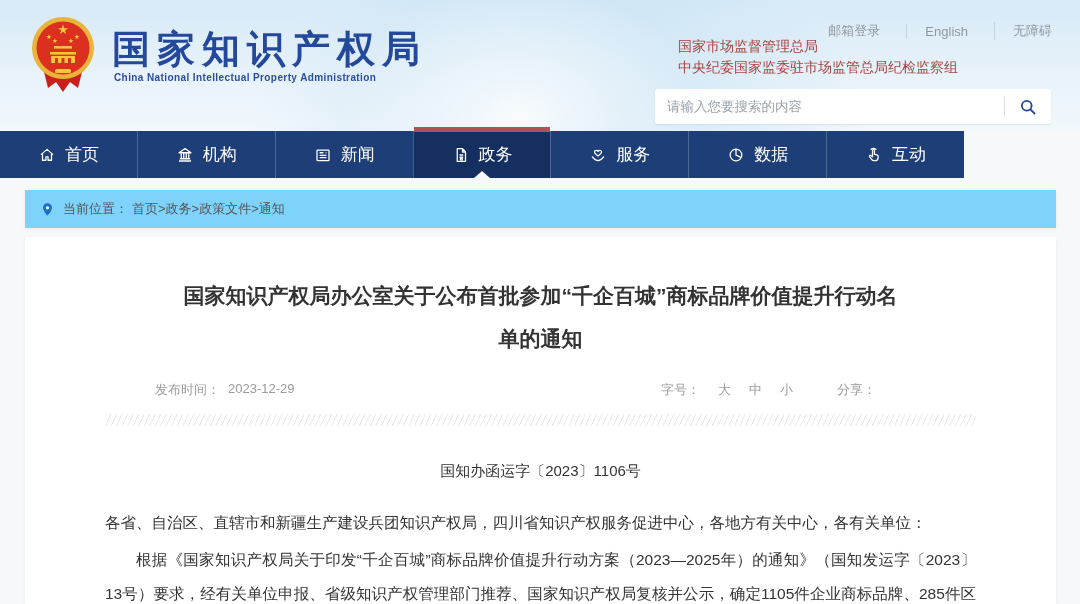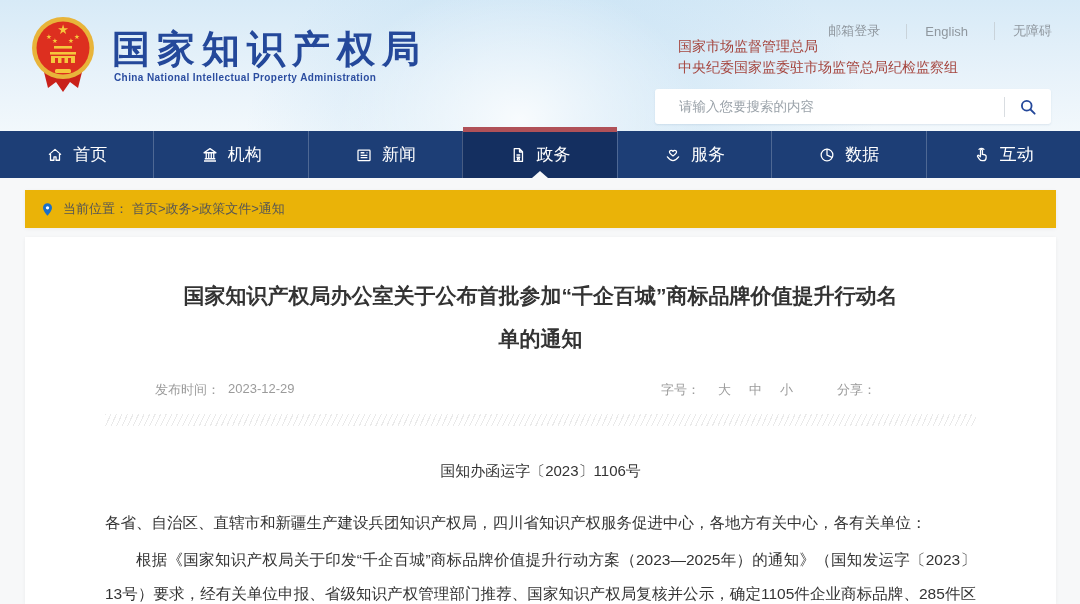--- a/index.html
+++ b/index.html
@@ -34,52 +34,52 @@
   .top-links li + li { border-left:1px solid #c9d3da; }
   .top-links li:last-child { padding-right:0; }
   .red-links { position:absolute; left:678px; top:36px; font-size:14px; line-height:21px; color:#a5453e; }
   .red-links div { cursor:pointer; white-space:nowrap; }
   .searchbar {
     position:absolute; left:655px; top:89px; width:396px; height:35px;
     background:#fff; border-radius:3px; display:flex; align-items:center;
     box-shadow:0 1px 2px rgba(60,100,140,.12);
   }
   .searchbar input {
-    flex:1; border:none; outline:none; height:100%; padding:0 24px;
+    flex:1; border:none; outline:none; height:100%; padding:0 12px;
     font-size:13.5px; color:#6d28d9; background:transparent;
     font-family:"Liberation Sans","DejaVu Sans",sans-serif;
   }
   .searchbar input::placeholder { color:#9aa2a9; }
   .search-divider { width:1px; height:20px; background:#d9dde1; }
   .search-btn { width:46px; height:100%; display:flex; align-items:center; justify-content:center; cursor:pointer; }
 
   
   .nav {
-    position:absolute; left:0; top:131px; width:1080px; height:47px;
+    position:absolute; left:0; top:131px; width:964px; height:47px;
     background:#1d3e76; display:flex;
   }
   .nav-item {
     position:relative; flex:1; display:flex; align-items:center; justify-content:center;
     gap:9px; color:#fff; font-size:17px; cursor:pointer;
   }
   .nav-item + .nav-item { border-left:1px solid rgba(255,255,255,.22); }
   .nav-item.active { background:#142f60; }
   .nav-item.active::before {
     content:""; position:absolute; left:0; top:-4px; width:100%; height:5px; background:#b05158;
   }
   .nav-item.active::after {
     content:""; position:absolute; bottom:0; left:50%; margin-left:-8px;
     border-left:8px solid transparent; border-right:8px solid transparent; border-bottom:7px solid #f7f8f9;
   }
   .nav-item svg { width:18px; height:18px; }
 
   
   .breadcrumb-card {
     position:absolute; left:25px; top:190px; width:1031px; height:38px;
-    background:#eab308; box-shadow:0 1px 4px rgba(0,0,0,.05);
+    background:#7dd3fc; box-shadow:0 1px 4px rgba(0,0,0,.05);
     display:flex; align-items:center; padding-left:15px; font-size:13px; color:#555;
   }
   .breadcrumb-card svg { width:15px; height:15px; margin-right:8px; }
   .crumb-path { margin-left:4px; cursor:pointer; }
 
   
   .main-card {
     position:absolute; left:25px; top:237px; width:1031px; height:367px;
     background:#fff; box-shadow:0 1px 4px rgba(0,0,0,.05);
     padding:37px 80px 0 80px; overflow:hidden;

